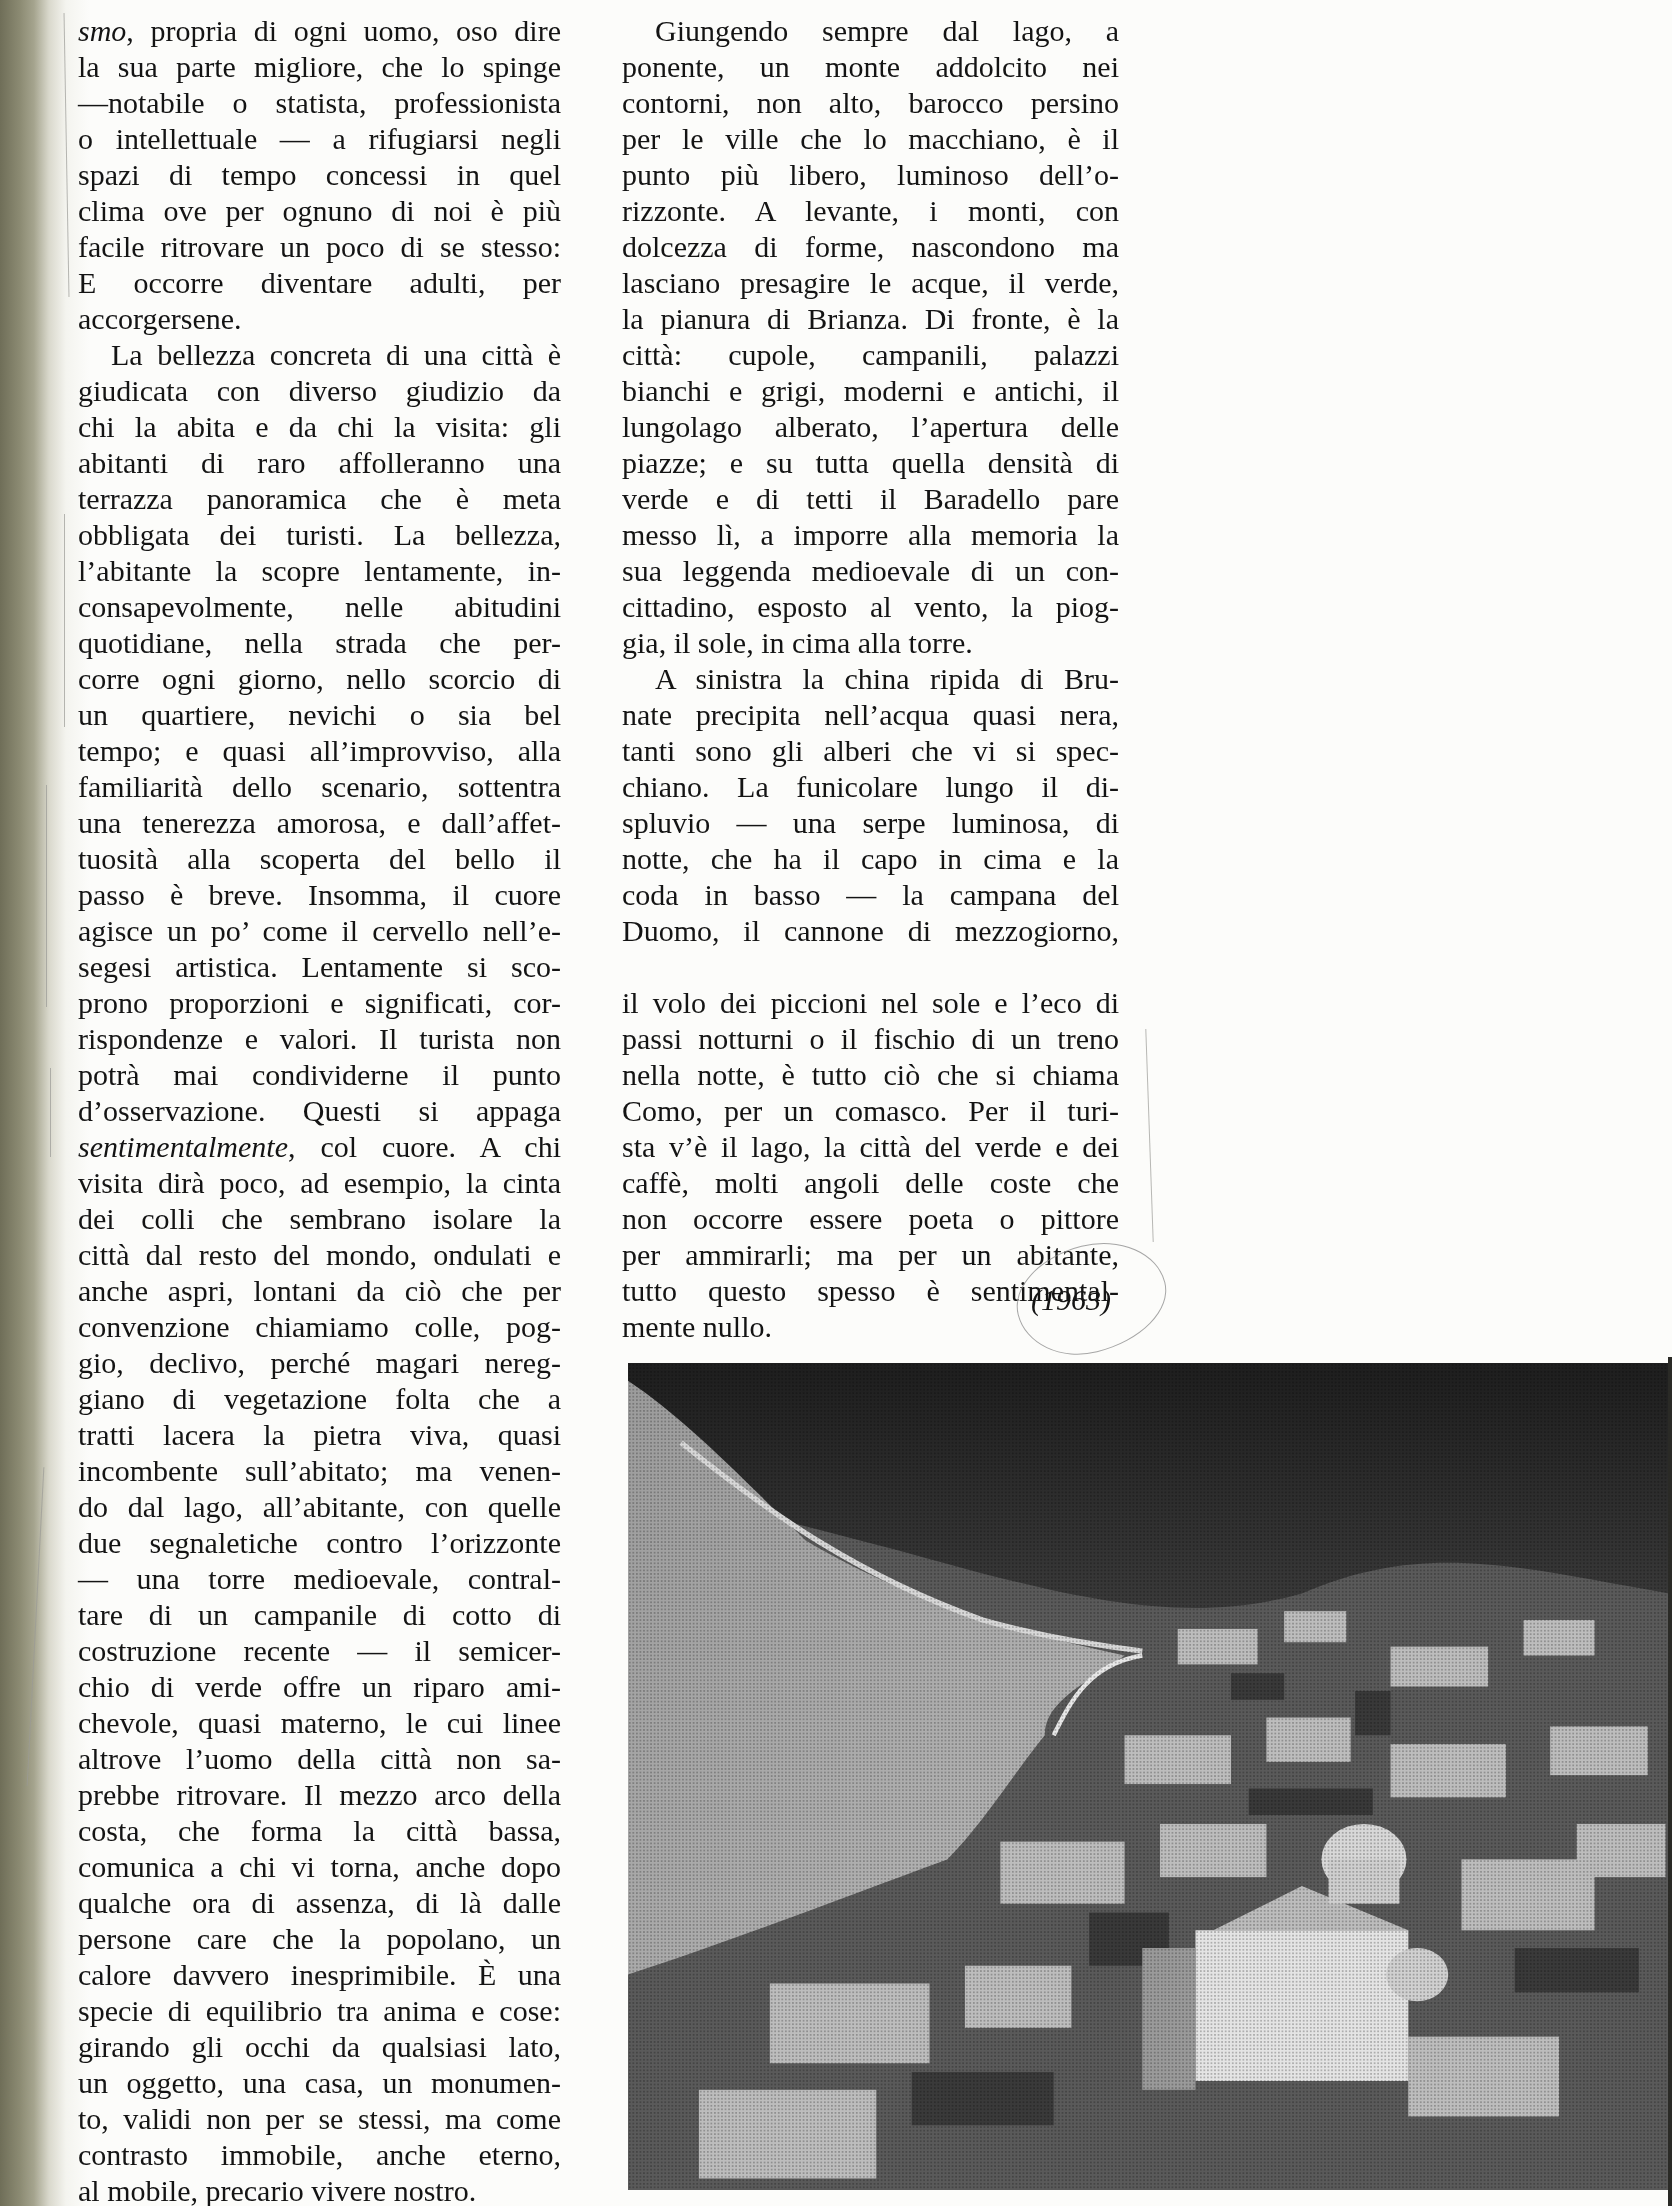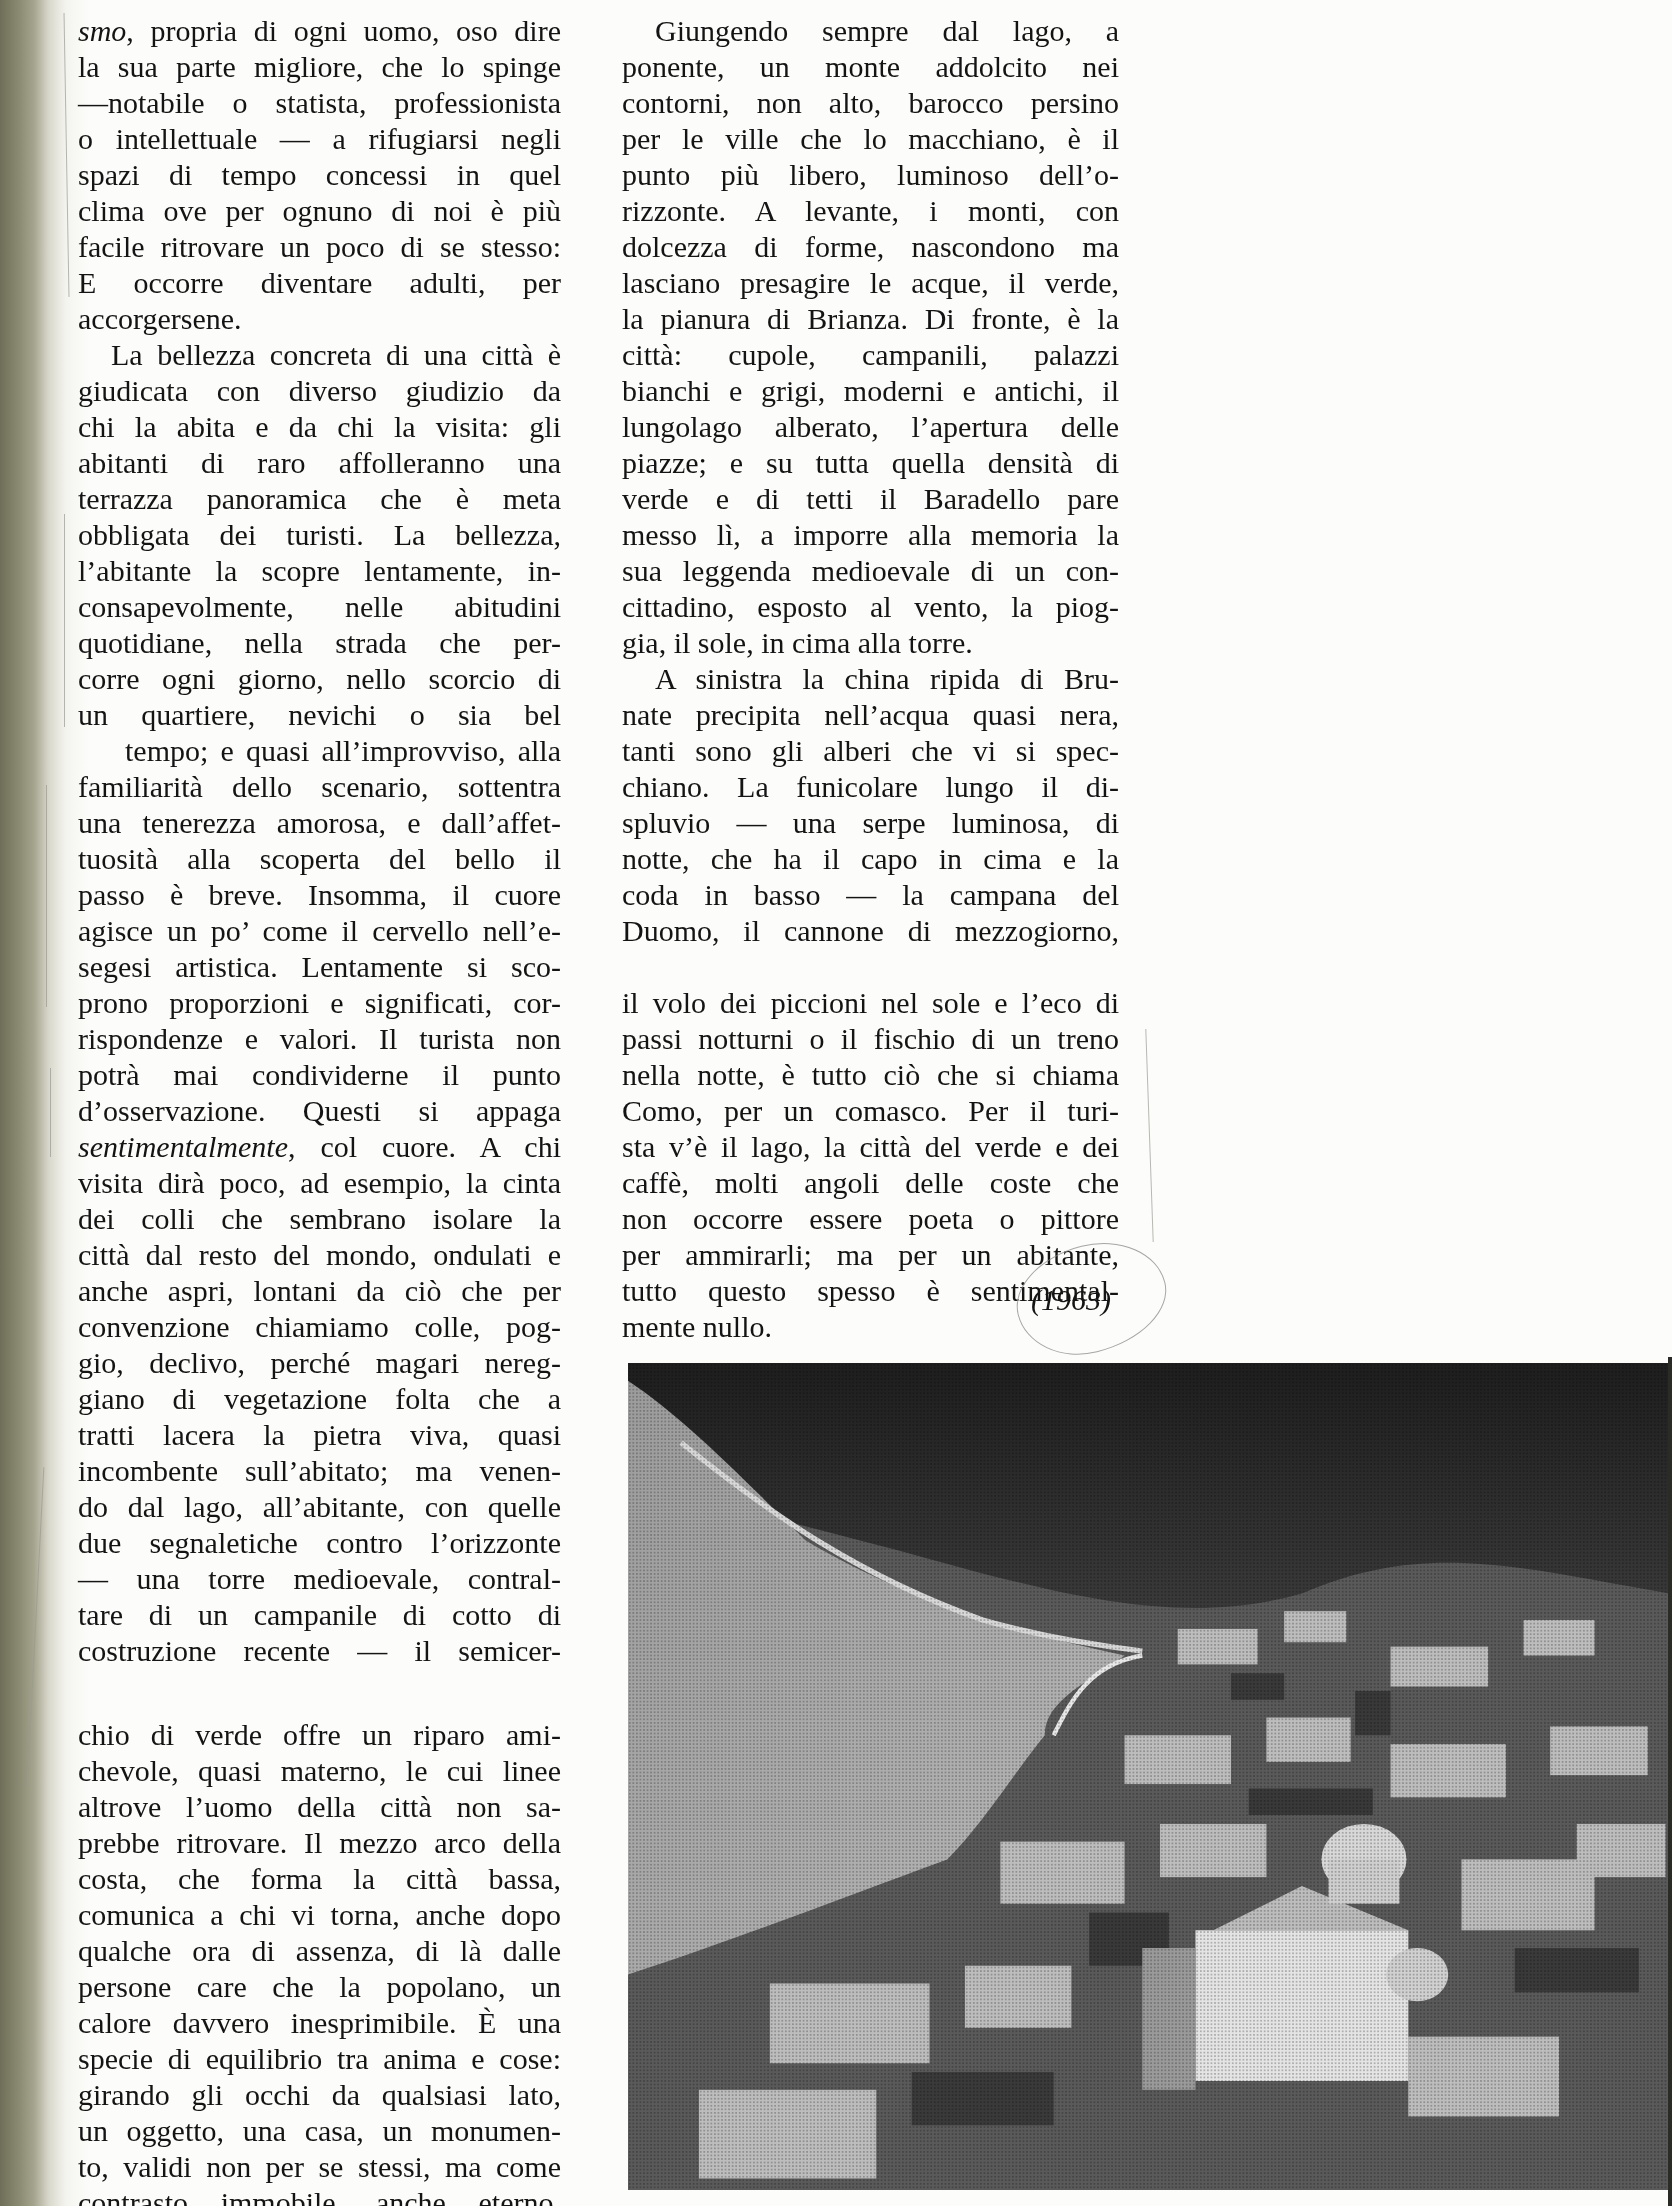--- a/index.html
+++ b/index.html
@@ -69,21 +69,21 @@
     <span class="line" style="white-space: nowrap; text-align: left;"><span><span>giudicata con diverso giudizio da</span></span></span>
     <span class="line" style="white-space: nowrap; text-align: left;"><span><span>chi la abita e da chi la visita: gli</span></span></span>
     <span class="line" style="white-space: nowrap; text-align: left;"><span><span>abitanti di raro affolleranno una</span></span></span>
     <span class="line" style="white-space: nowrap; text-align: left;"><span><span>terrazza panoramica che è meta</span></span></span>
     <span class="line" style="white-space: nowrap; text-align: left;"><span><span>obbligata dei turisti. La bellezza,</span></span></span>
     <span class="line" style="white-space: nowrap; text-align: left;"><span><span>l’abitante la scopre lentamente, in-</span></span></span>
     <span class="line" style="white-space: nowrap; text-align: left;"><span><span>consapevolmente, nelle abitudini</span></span></span>
     <span class="line" style="white-space: nowrap; text-align: left;"><span><span>quotidiane, nella strada che per-</span></span></span>
     <span class="line" style="white-space: nowrap; text-align: left;"><span><span>corre ogni giorno, nello scorcio di</span></span></span>
     <span class="line" style="white-space: nowrap; text-align: left;"><span><span>un quartiere, nevichi o sia bel</span></span></span>
-    <span class="line" style="white-space: nowrap; text-align: left; margin-left: 47px;"><span><span>tempo; e quasi all’improvviso, alla</span></span></span>
+    <span class="line" style="white-space: nowrap; text-align: left;"><span><span>tempo; e quasi all’improvviso, alla</span></span></span>
     <span class="line" style="white-space: nowrap; text-align: left;"><span><span>familiarità dello scenario, sottentra</span></span></span>
     <span class="line" style="white-space: nowrap; text-align: left;"><span><span>una tenerezza amorosa, e dall’affet-</span></span></span>
     <span class="line" style="white-space: nowrap; text-align: left;"><span><span>tuosità alla scoperta del bello il</span></span></span>
     <span class="line" style="white-space: nowrap; text-align: left;"><span><span>passo è breve. Insomma, il cuore</span></span></span>
     <span class="line" style="white-space: nowrap; text-align: left;"><span><span>agisce un po’ come il cervello nell’e-</span></span></span>
     <span class="line" style="white-space: nowrap; text-align: left;"><span><span>segesi artistica. Lentamente si sco-</span></span></span>
     <span class="line" style="white-space: nowrap; text-align: left;"><span><span>prono proporzioni e significati, cor-</span></span></span>
     <span class="line" style="white-space: nowrap; text-align: left;"><span><span>rispondenze e valori. Il turista non</span></span></span>
     <span class="line" style="white-space: nowrap; text-align: left;"><span><span>potrà mai condividerne il punto</span></span></span>
     <span class="line" style="white-space: nowrap; text-align: left;"><span><span>d’osservazione. Questi si appaga</span></span></span>
@@ -95,21 +95,21 @@
     <span class="line" style="white-space: nowrap; text-align: left;"><span><span>convenzione chiamiamo colle, pog-</span></span></span>
     <span class="line" style="white-space: nowrap; text-align: left;"><span><span>gio, declivo, perché magari nereg-</span></span></span>
     <span class="line" style="white-space: nowrap; text-align: left;"><span><span>giano di vegetazione folta che a</span></span></span>
     <span class="line" style="white-space: nowrap; text-align: left;"><span><span>tratti lacera la pietra viva, quasi</span></span></span>
     <span class="line" style="white-space: nowrap; text-align: left;"><span><span>incombente sull’abitato; ma venen-</span></span></span>
     <span class="line" style="white-space: nowrap; text-align: left;"><span><span>do dal lago, all’abitante, con quelle</span></span></span>
     <span class="line" style="white-space: nowrap; text-align: left;"><span><span>due segnaletiche contro l’orizzonte</span></span></span>
     <span class="line" style="white-space: nowrap; text-align: left;"><span><span>— una torre medioevale, contral-</span></span></span>
     <span class="line" style="white-space: nowrap; text-align: left;"><span><span>tare di un campanile di cotto di</span></span></span>
     <span class="line" style="white-space: nowrap; text-align: left;"><span><span>costruzione recente — il semicer-</span></span></span>
-    <span class="line" style="white-space: nowrap; text-align: right; margin-top: 48px;"><span><span>chio di verde offre un riparo ami-</span></span></span>
+    <span class="line" style="white-space: nowrap; text-align: right;"><span><span>chio di verde offre un riparo ami-</span></span></span>
     <span class="line" style="white-space: nowrap; text-align: left;"><span><span>chevole, quasi materno, le cui linee</span></span></span>
     <span class="line" style="white-space: nowrap; text-align: left;"><span><span>altrove l’uomo della città non sa-</span></span></span>
     <span class="line" style="white-space: nowrap; text-align: left;"><span><span>prebbe ritrovare. Il mezzo arco della</span></span></span>
     <span class="line" style="white-space: nowrap; text-align: left;"><span><span>costa, che forma la città bassa,</span></span></span>
     <span class="line" style="white-space: nowrap; text-align: left;"><span><span>comunica a chi vi torna, anche dopo</span></span></span>
     <span class="line" style="white-space: nowrap; text-align: left;"><span><span>qualche ora di assenza, di là dalle</span></span></span>
     <span class="line" style="white-space: nowrap; text-align: left;"><span><span>persone care che la popolano, un</span></span></span>
     <span class="line" style="white-space: nowrap; text-align: left;"><span><span>calore davvero inesprimibile. È una</span></span></span>
     <span class="line" style="white-space: nowrap; text-align: left;"><span><span>specie di equilibrio tra anima e cose:</span></span></span>
     <span class="line" style="white-space: nowrap; text-align: left;"><span><span>girando gli occhi da qualsiasi lato,</span></span></span>

